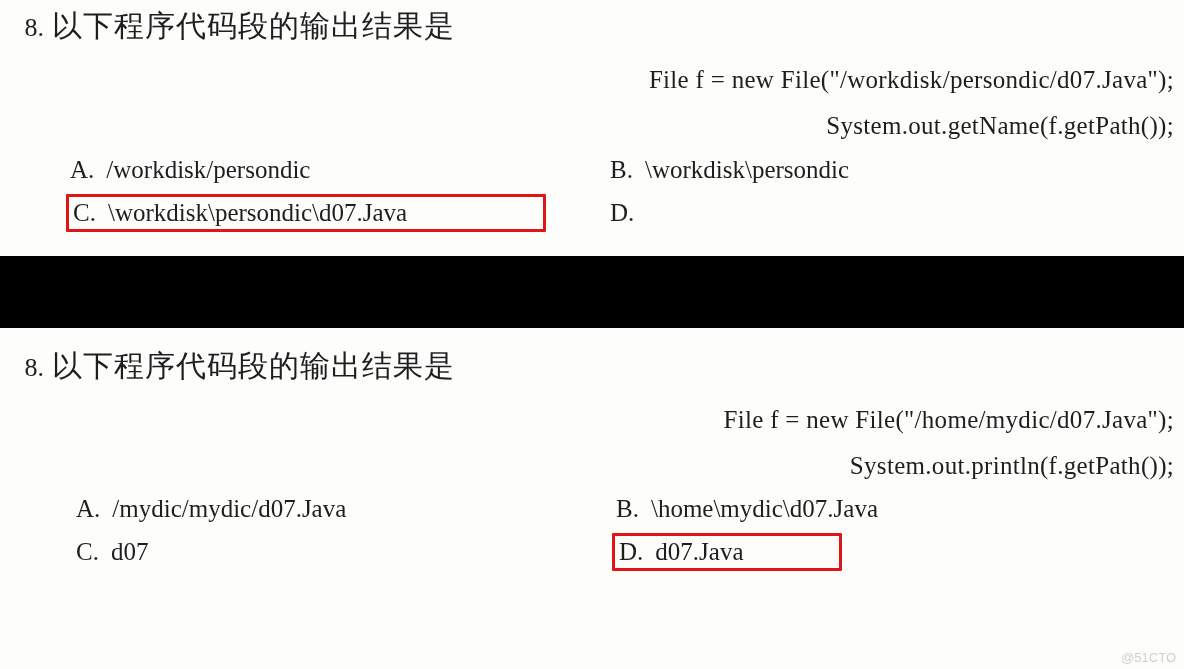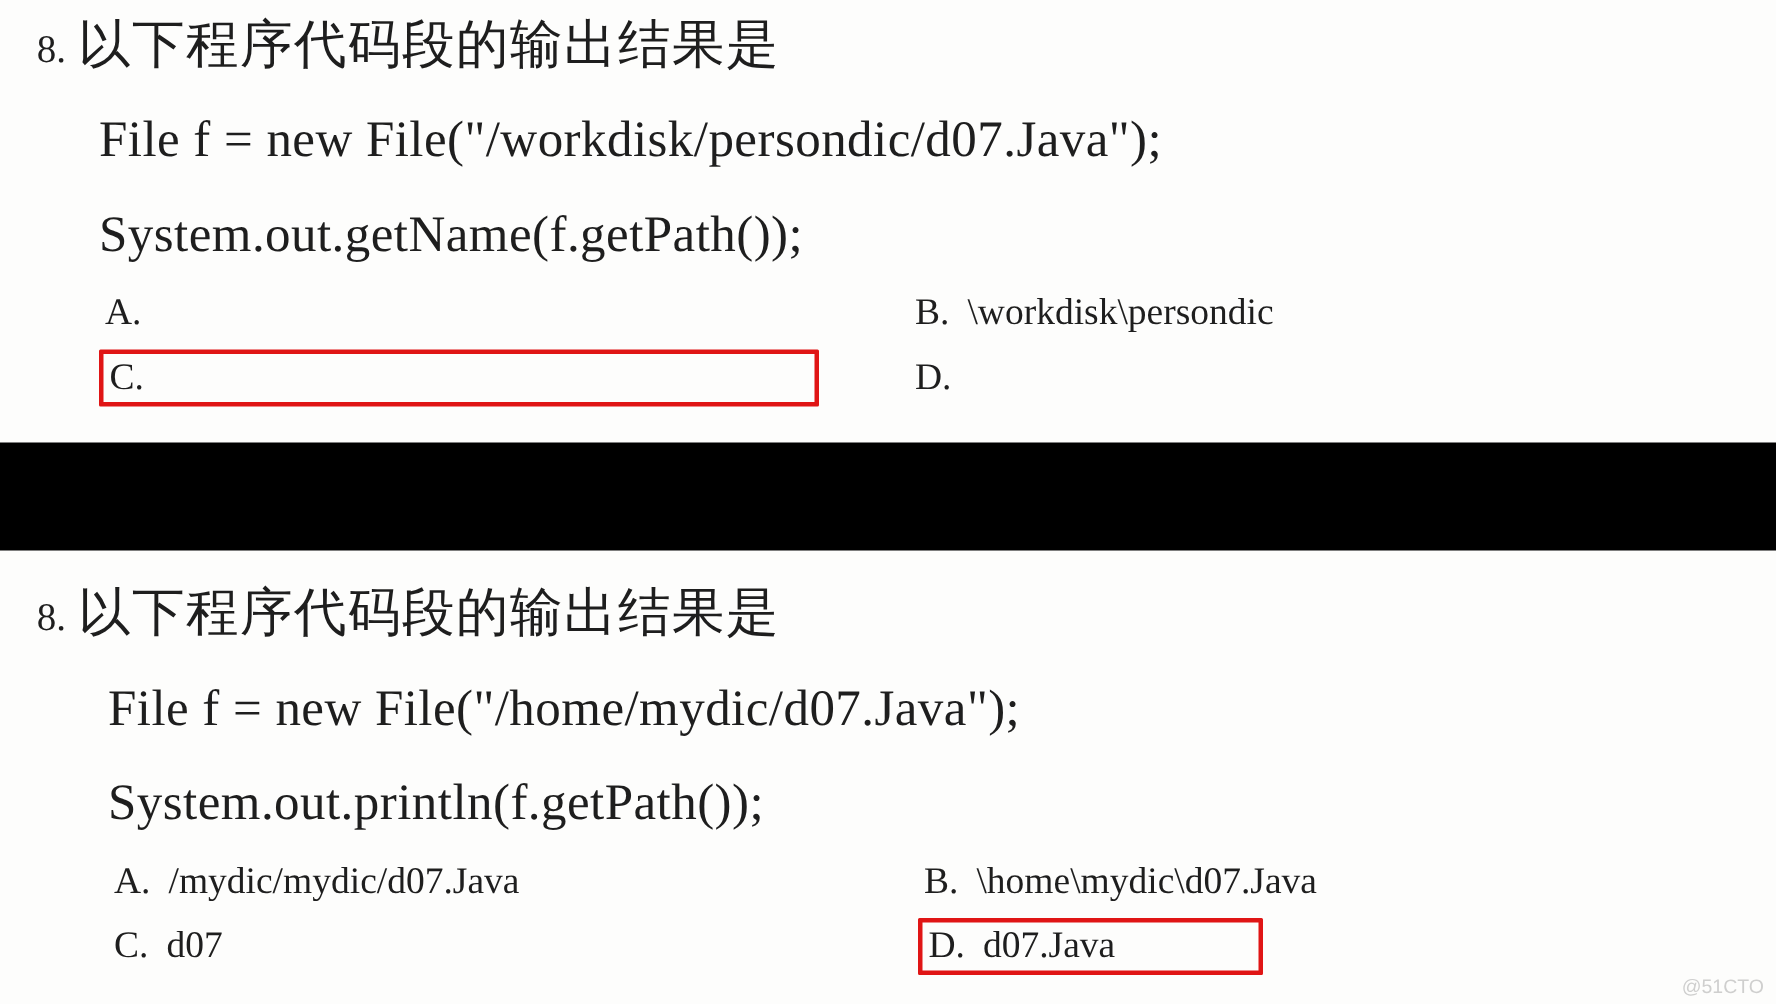--- a/index.html
+++ b/index.html
@@ -22,28 +22,29 @@
       gap: 8px;
       margin-bottom: 10px;
     }
     .qnum {
       font-size: 26px;
       font-weight: 500;
       min-width: 34px;
       text-align: right;
     }
     .qprompt {
-      font-size: 35px;
+      font-size: 30px;
       letter-spacing: 1px;
     }
     .code {
       margin-left: 56px;
-      font-size: 34px;
+      font-size: 25px;
       line-height: 1.85;
       letter-spacing: 0.3px;
+      text-align: right;
     }
     .opts {
       margin-left: 56px;
       margin-top: 4px;
     }
     .optrow {
       display: flex;
       gap: 60px;
       margin-bottom: 8px;
     }
@@ -94,29 +95,31 @@
     <span class="qprompt">以下程序代码段的输出结果是</span>
   </div>
   <div class="code">
     <div>File f = new File("/workdisk/persondic/d07.Java");</div>
     <div>System.out.getName(f.getPath());</div>
   </div>
   <div class="opts">
     <div class="optrow">
       <span class="opt col-a">
         <span class="optlabel">A.</span>
+        <span>/workdisk/persondic</span>
       </span>
       <span class="opt col-b">
         <span class="optlabel">B.</span>
         <span>\workdisk\persondic</span>
       </span>
     </div>
     <div class="optrow">
       <span class="opt col-a boxed">
         <span class="optlabel">C.</span>
+        <span>\workdisk\persondic\d07.Java</span>
       </span>
       <span class="opt col-b">
         <span class="optlabel">D.</span>
       </span>
     </div>
   </div>
 </div>
 
 <div class="divider"></div>
 

